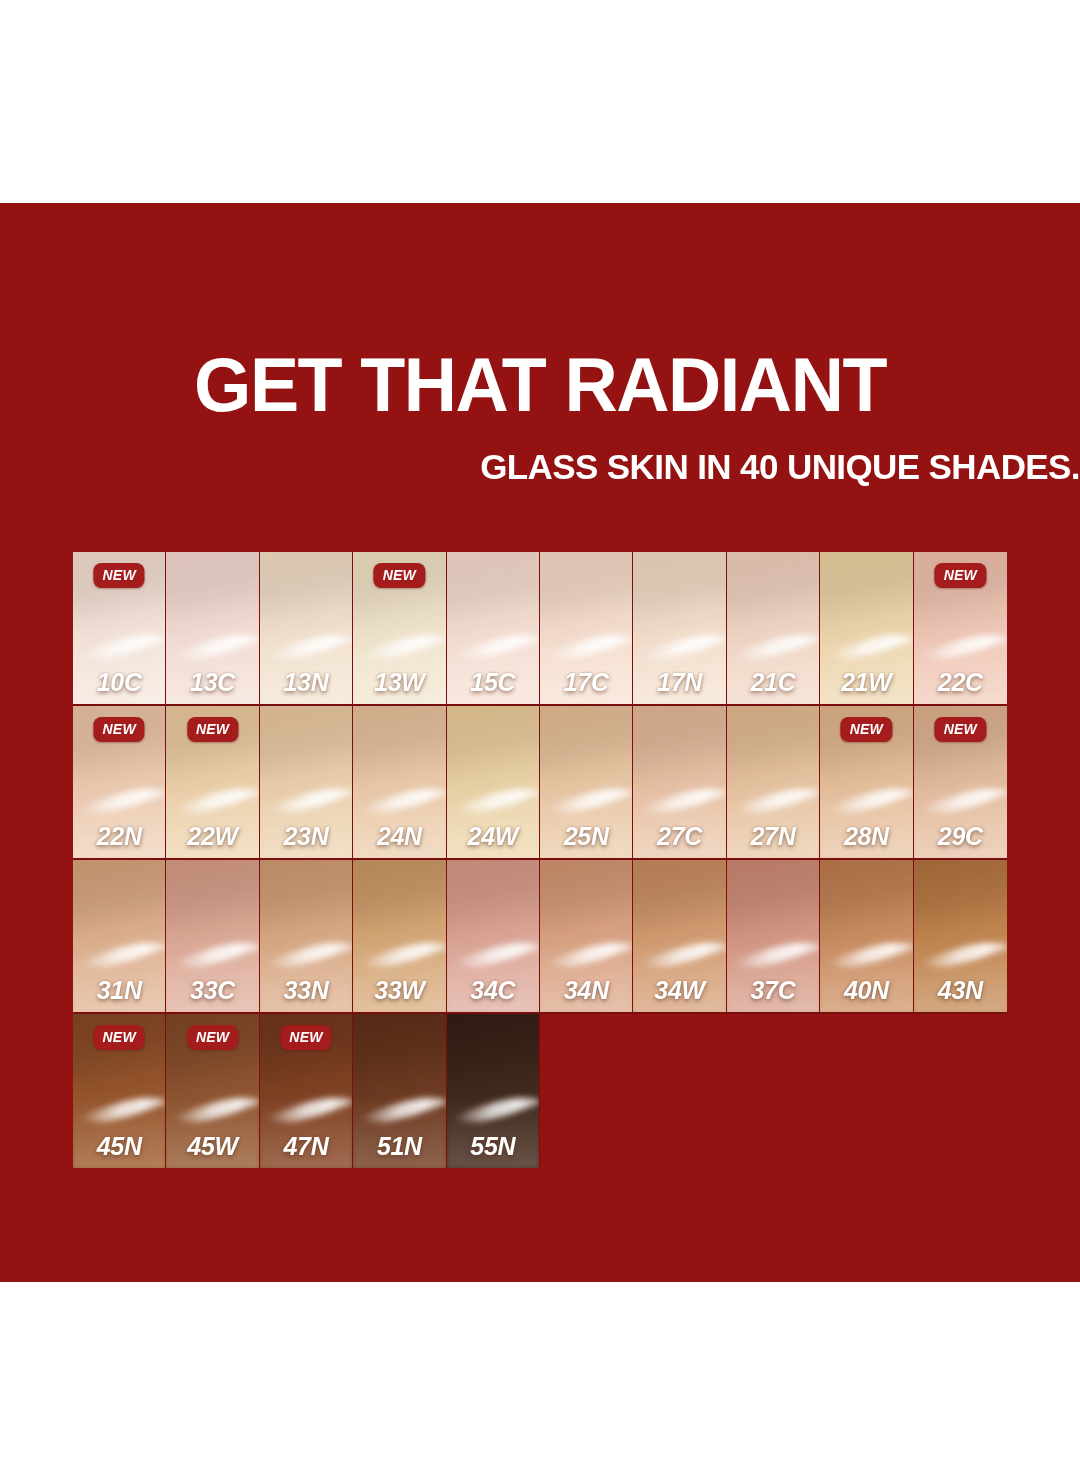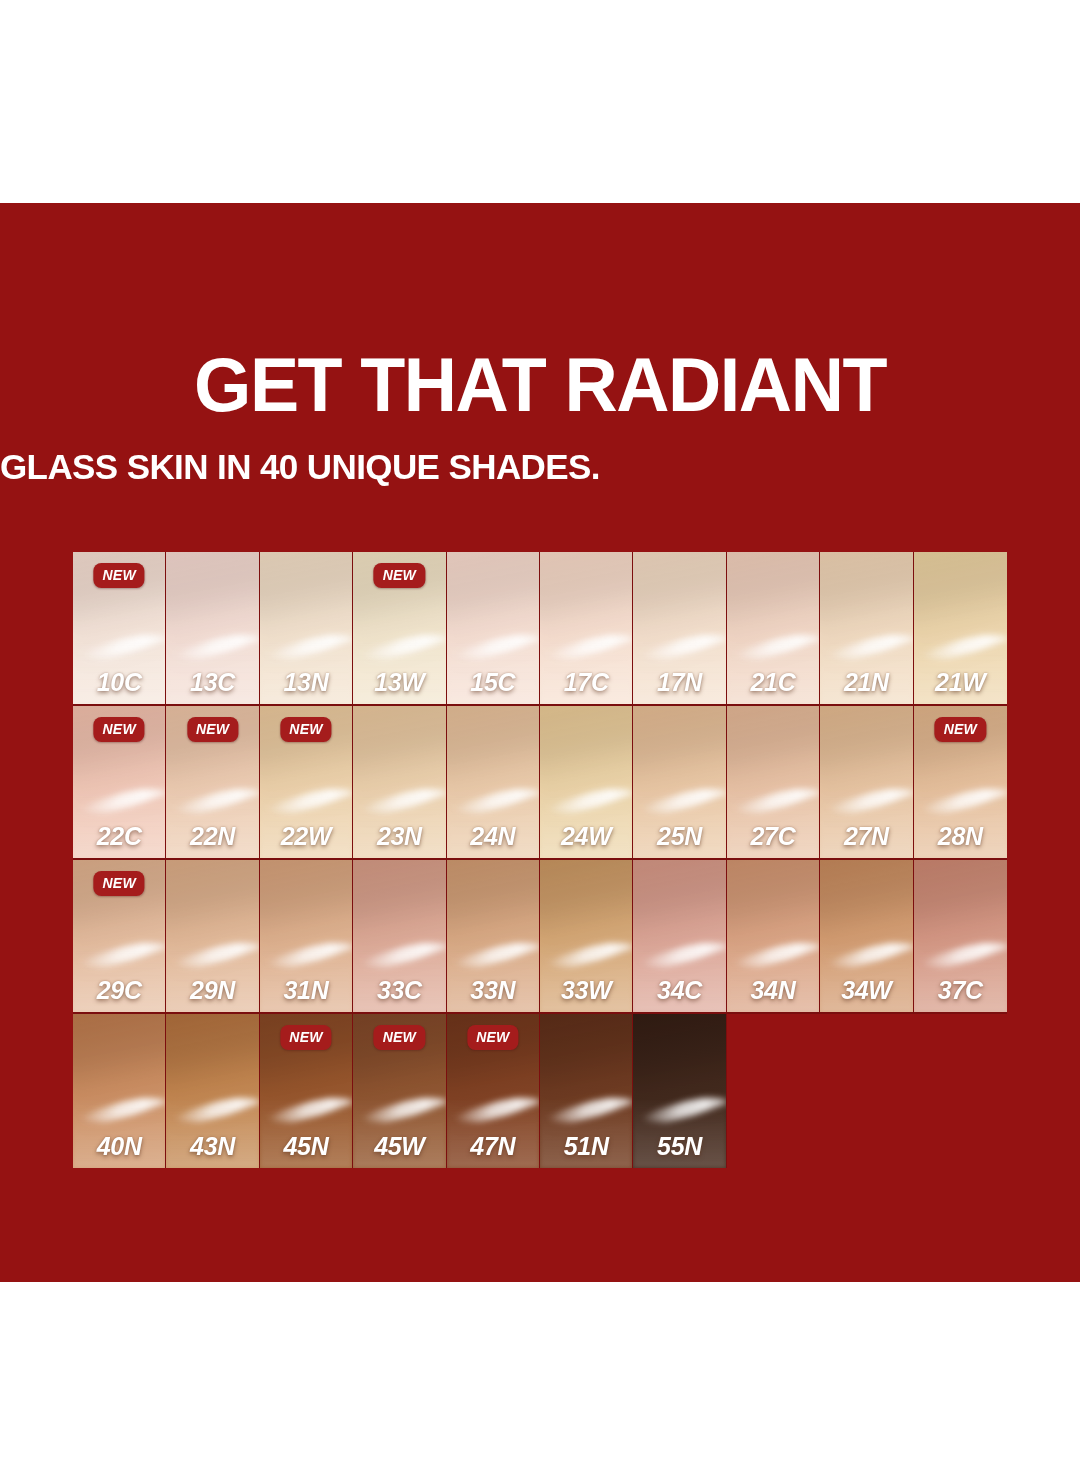--- a/index.html
+++ b/index.html
@@ -61,21 +61,21 @@
     line-height: 1;
     white-space: nowrap;
     transform: scaleX(0.97);
   }
 
   #subline {
     position: absolute;
     left: 0;
     top: 449px;
     width: 1080px;
-    text-align: left;
+    text-align: right;
     color: #ffffff;
     font-family: "Liberation Sans", sans-serif;
     font-weight: 700;
     font-size: 35px;
     letter-spacing: -0.6px;
     line-height: 1;
     white-space: nowrap;
   }
 
   
@@ -258,27 +258,20 @@
         <div class="sw-label">17N</div>
       </div>
       <div class="swatch">
         <div class="sw-base" style="background: linear-gradient(168deg, rgb(230, 197, 178) 0%, rgb(241, 213, 196) 46%, rgb(245, 225, 211) 100%);"></div>
         <div class="sw-shade" style="background: linear-gradient(185deg, rgba(0, 0, 0, 0) 0%, rgba(0, 0, 0, 0.1) 30%, rgba(0, 0, 0, 0.16) 52%, rgba(0, 0, 0, 0.04) 72%, rgba(0, 0, 0, 0) 100%);"></div>
         <div class="sw-streak"></div>
         <div class="sw-bottom"></div>
         <div class="sw-label">21C</div>
       </div>
       <div class="swatch">
-        <div class="sw-base" style="background: linear-gradient(168deg, rgb(229, 201, 171) 0%, rgb(240, 217, 191) 46%, rgb(245, 228, 207) 100%);"></div>
-        <div class="sw-shade" style="background: linear-gradient(185deg, rgba(0, 0, 0, 0) 0%, rgba(0, 0, 0, 0.1) 30%, rgba(0, 0, 0, 0.16) 52%, rgba(0, 0, 0, 0.04) 72%, rgba(0, 0, 0, 0) 100%);"></div>
-        <div class="sw-streak"></div>
-        <div class="sw-bottom"></div>
-        <div class="sw-label">21N</div>
-      </div>
-      <div class="swatch">
         <div class="sw-base" style="background: linear-gradient(168deg, rgb(224, 199, 152) 0%, rgb(237, 213, 171) 46%, rgb(242, 224, 192) 100%);"></div>
         <div class="sw-shade" style="background: linear-gradient(185deg, rgba(0, 0, 0, 0) 0%, rgba(0, 0, 0, 0.1) 30%, rgba(0, 0, 0, 0.16) 52%, rgba(0, 0, 0, 0.04) 72%, rgba(0, 0, 0, 0) 100%);"></div>
         <div class="sw-streak"></div>
         <div class="sw-bottom"></div>
         <div class="sw-label">21W</div>
       </div>
       <div class="swatch">
         <div class="sw-base" style="background: linear-gradient(168deg, rgb(230, 182, 163) 0%, rgb(240, 198, 181) 46%, rgb(244, 213, 199) 100%);"></div>
         <div class="sw-shade" style="background: linear-gradient(185deg, rgba(0, 0, 0, 0) 0%, rgba(0, 0, 0, 0.1) 30%, rgba(0, 0, 0, 0.16) 52%, rgba(0, 0, 0, 0.04) 72%, rgba(0, 0, 0, 0) 100%);"></div>
         <div class="sw-streak"></div>
@@ -354,27 +347,20 @@
       </div>
       <div class="swatch">
         <div class="sw-base" style="background: linear-gradient(168deg, rgb(212, 167, 133) 0%, rgb(228, 187, 157) 46%, rgb(235, 203, 180) 100%);"></div>
         <div class="sw-shade" style="background: linear-gradient(185deg, rgba(0, 0, 0, 0) 0%, rgba(0, 0, 0, 0.1) 30%, rgba(0, 0, 0, 0.16) 52%, rgba(0, 0, 0, 0.04) 72%, rgba(0, 0, 0, 0) 100%);"></div>
         <div class="sw-streak"></div>
         <div class="sw-bottom"></div>
         <div class="sw-badge" style="background: rgb(165, 28, 28); color: rgb(255, 255, 255);">NEW</div>
         <div class="sw-label">29C</div>
       </div>
       <div class="swatch">
-        <div class="sw-base" style="background: linear-gradient(168deg, rgb(209, 163, 127) 0%, rgb(226, 184, 151) 46%, rgb(233, 200, 176) 100%);"></div>
-        <div class="sw-shade" style="background: linear-gradient(185deg, rgba(0, 0, 0, 0) 0%, rgba(0, 0, 0, 0.1) 30%, rgba(0, 0, 0, 0.16) 52%, rgba(0, 0, 0, 0.04) 72%, rgba(0, 0, 0, 0) 100%);"></div>
-        <div class="sw-streak"></div>
-        <div class="sw-bottom"></div>
-        <div class="sw-label">29N</div>
-      </div>
-      <div class="swatch">
         <div class="sw-base" style="background: linear-gradient(168deg, rgb(204, 153, 116) 0%, rgb(222, 176, 141) 46%, rgb(230, 193, 167) 100%);"></div>
         <div class="sw-shade" style="background: linear-gradient(185deg, rgba(0, 0, 0, 0) 0%, rgba(0, 0, 0, 0.1) 30%, rgba(0, 0, 0, 0.16) 52%, rgba(0, 0, 0, 0.04) 72%, rgba(0, 0, 0, 0) 100%);"></div>
         <div class="sw-streak"></div>
         <div class="sw-bottom"></div>
         <div class="sw-label">31N</div>
       </div>
       <div class="swatch">
         <div class="sw-base" style="background: linear-gradient(168deg, rgb(203, 147, 126) 0%, rgb(221, 169, 150) 46%, rgb(229, 188, 173) 100%);"></div>
         <div class="sw-shade" style="background: linear-gradient(185deg, rgba(0, 0, 0, 0) 0%, rgba(0, 0, 0, 0.1) 30%, rgba(0, 0, 0, 0.16) 52%, rgba(0, 0, 0, 0.04) 72%, rgba(0, 0, 0, 0) 100%);"></div>
         <div class="sw-streak"></div>

